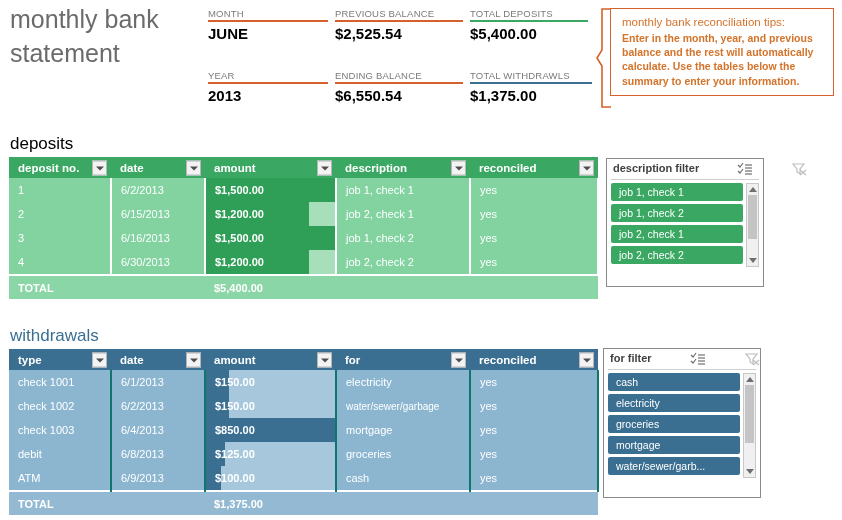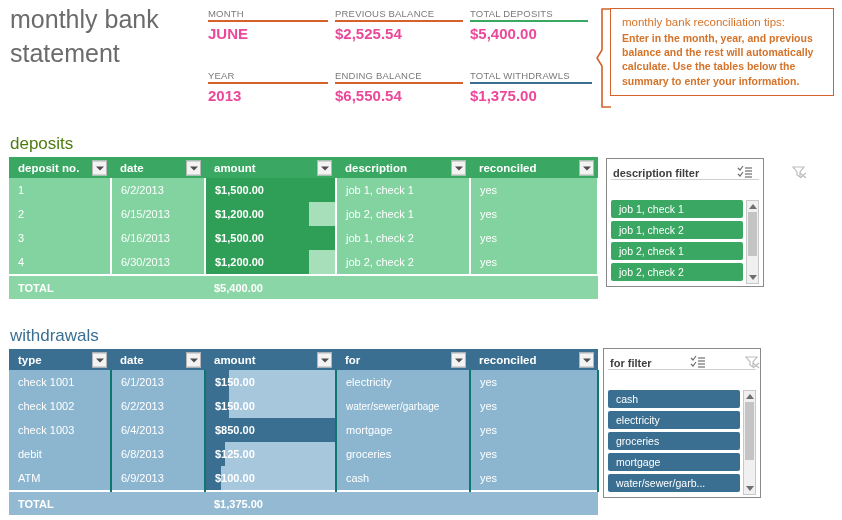--- a/index.html
+++ b/index.html
@@ -34,21 +34,21 @@
     font-size: 9.5px;
     letter-spacing: .2px;
     color: #7a7a7a;
     padding-bottom: 1px;
     white-space: nowrap;
   }
   .sf-rule { height: 2px; width: 100%; }
   .sf-value {
     font-size: 15px;
     font-weight: bold;
-    color: #ec4899;
+    color: #000000;
     padding-top: 3px;
     white-space: nowrap;
   }
 
   
   #tips-callout {
     position: absolute;
     left: 610px;
     top: 8px;
     width: 224px;
@@ -154,24 +154,24 @@
   
   .slicer {
     position: absolute;
     background: #ffffff;
     border: 1px solid #8a8a8a;
     box-sizing: border-box;
     padding: 3px 4px 4px 4px;
   }
   .slicer-header {
     display: flex;
-    align-items: flex-end;
+    align-items: flex-start;
     height: 17px;
     border-bottom: 1px solid #cfcfcf;
-    margin-bottom: 20px;
+    margin-bottom: 3px;
     gap: 38px;
   }
   .slicer-title {
     flex: 1;
     font-size: 11px;
     font-weight: bold;
     color: #3f3f3f;
     padding-left: 2px;
     white-space: nowrap;
   }
@@ -254,21 +254,21 @@
 </div>
 
 <svg id="tips-bracket" viewBox="0 0 16 100">
   <path d="M15 1 L6 1 L6 42 L1 50 L6 58 L6 99 L15 99" fill="none" stroke="#d4622a" stroke-width="1.6"></path>
 </svg>
 <div id="tips-callout">
   <div class="tips-title">monthly bank reconciliation tips:</div>
   <div class="tips-body">Enter in the month, year, and previous balance and the rest will automatically calculate. Use the tables below the summary to enter your information.</div>
 </div>
 
-<div class="section-heading" style="left:10px; top:134px; color:#4d7c0f;">deposits</div>
+<div class="section-heading" style="left:10px; top:134px; color:#000000;">deposits</div>
 
 <table class="xl-table" style="left:9px; top:157px; width:589px;">
   <colgroup>
     <col style="width:102px">
       <col style="width:94px">
       <col style="width:131px">
     <col style="width:134px">
       <col style="width:128px">
   </colgroup>
   <thead>

